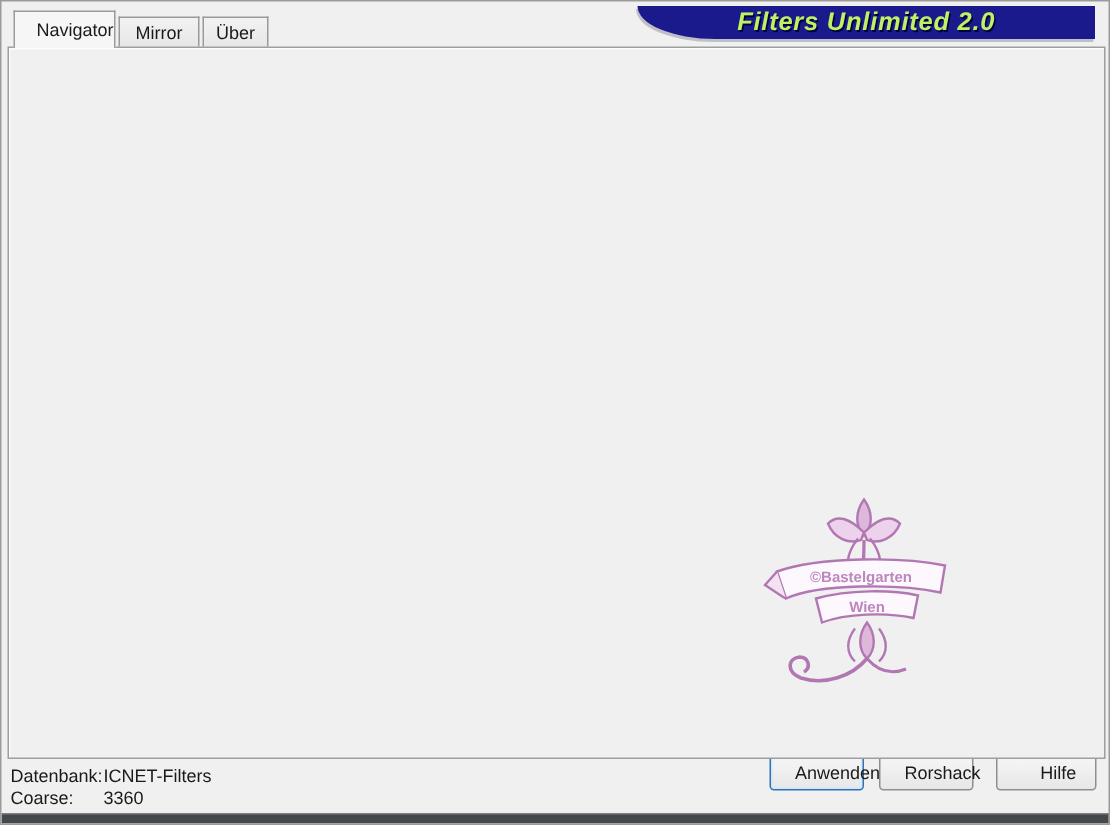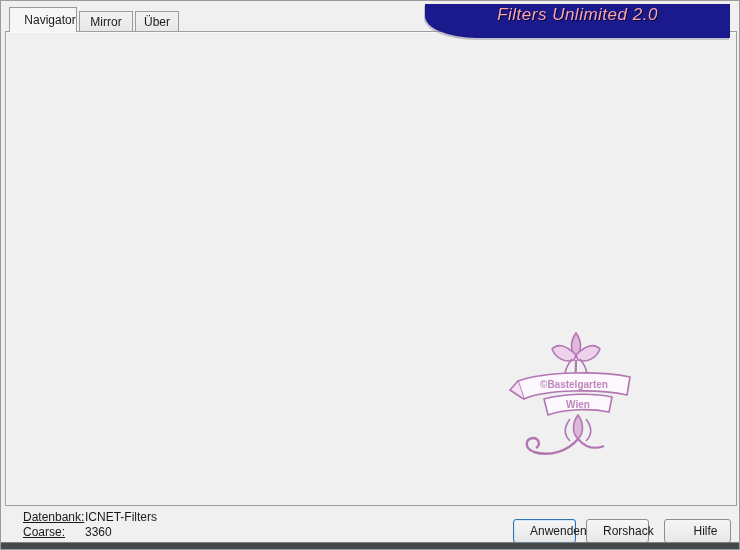--- a/index.html
+++ b/index.html
@@ -8,23 +8,23 @@
   #win { position:relative; width:740px; height:550px; background:#f0f0f0;
          border:1px solid #9b9b9b; overflow:hidden; }
 
   
   .tab { position:absolute; text-align:center; line-height:20px;
          border:1px solid #9a9a9a; border-bottom:none;
          background:linear-gradient(#f2f2f2,#e6e6e6); cursor:default; }
   .tab.active { background:#f6f6f6; z-index:3; line-height:24px;padding-left:14px; }
 
   
-  #banner { position:absolute; left:424px; top:3px; width:305px; height:34px;
+  #banner { position:absolute; left:424px; top:3px; width:305px; height:22px;
             background:#1a1a8c; border-bottom-left-radius:52px 22px;
-            color:#fca5a5; font-weight:normal; font-style:italic; font-size:17px;
+            color:#bef264; font-weight:bold; font-style:italic; font-size:17px;
             text-align:center; line-height:21px; letter-spacing:.5px;
             text-shadow:1px 1px 0 #00003a; z-index:2;
             box-shadow:-1px 2px 0 rgba(130,130,150,.45); }
 
   
   #page { position:absolute; left:4px; top:30px; width:732px; height:475px;
           border:1px solid #9e9e9e; background:#f0f0f0;
           box-shadow:inset 1px 1px 0 #fbfbfb; z-index:1; }
 
   
@@ -74,23 +74,23 @@
   .bstrip { position:absolute; top:471px; height:31px; background:#eeeeee; }
   #bstrip-l { left:10px; width:407px; } #bstrip-r { left:424px; width:302px; }
   #bdivider { position:absolute; top:471px; left:417px; width:7px; height:31px; background:#f7f7f7; }
   .menu-btn { position:absolute; top:8px; font-weight:bold; cursor:default; white-space:nowrap; }
   .menu-btn u { text-decoration:underline; }
   #bstrip-r { text-align:right; }
   #bstrip-r .menu-btn { position:static; display:inline-block; margin-left:14px; margin-top:8px; }
   #bstrip-r { padding-right:4px; }
 
   
-  .stat-line { position:absolute; left:22px; white-space:nowrap;text-decoration:underline; }
+  .stat-line { position:absolute; left:6px; white-space:nowrap; }
   .stat-line .sv { position:absolute; left:62px; }
-  .abtn { position:absolute; top:518px; height:24px; border:1px solid #8e8e8e; border-radius:3px;
+  .abtn { position:absolute; top:502px; height:24px; border:1px solid #8e8e8e; border-radius:3px;
           background:linear-gradient(#f6f6f6,#e7e7e7); text-align:center; line-height:22px;
           cursor:default;padding-left:16px; }
   .abtn.default { border-color:#2f73b5; box-shadow:inset 0 0 0 1px #cfe8fa; }
 
   #bottom-band { position:absolute; left:0; bottom:0; width:740px; height:7px;
                  background:#45494c; border-top:1px solid #7d8084; }
 </style>
 </head>
 <body>
 

